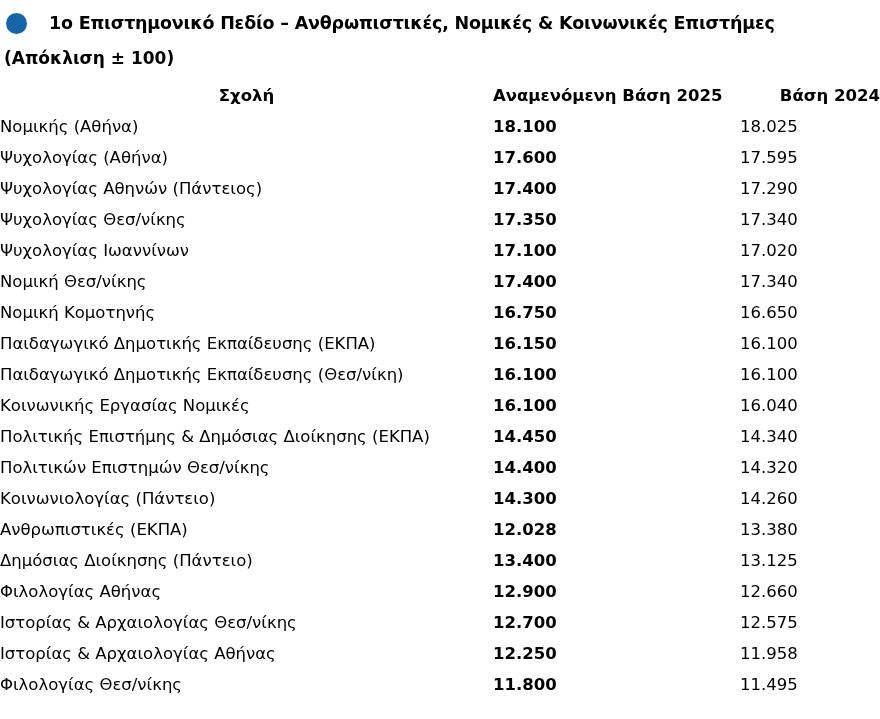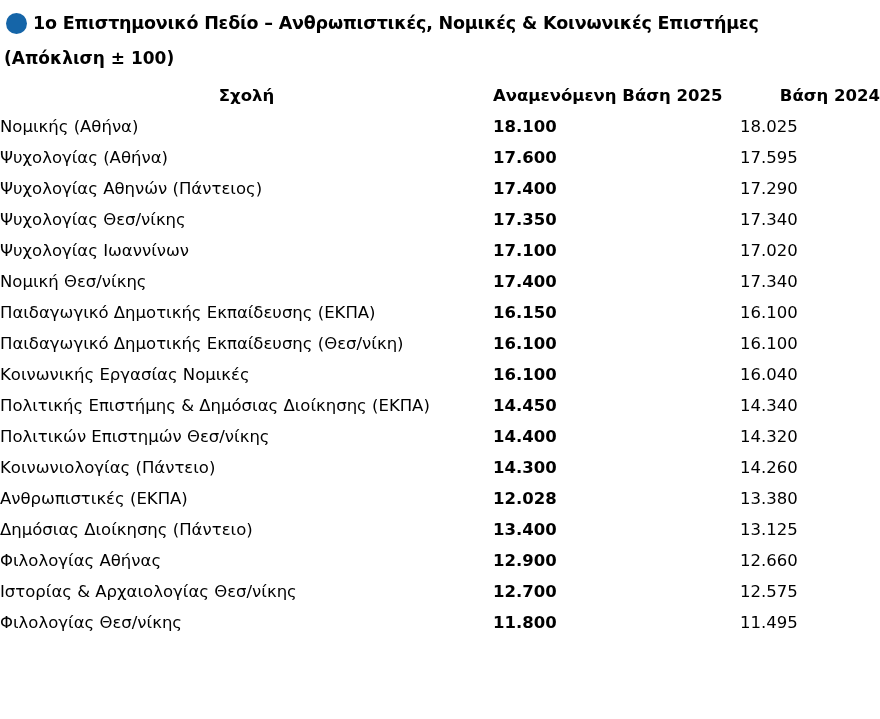--- a/index.html
+++ b/index.html
@@ -17,21 +17,21 @@
   .page {
     position: relative;
     width: 880px;
     height: 719px;
     box-sizing: border-box;
     padding: 0;
   }
   .title-row {
     display: flex;
     align-items: center;
-    gap: 6px;
+    gap: 22px;
     padding: 8px 0 0 6px;
     height: 38px;
     box-sizing: border-box;
   }
   .bullet {
     width: 21px;
     height: 21px;
     border-radius: 50%;
     background: #1565a8;
     flex: 0 0 auto;
@@ -148,20 +148,25 @@
         <td class="school">Ψυχολογίας Ιωαννίνων</td>
         <td class="expected">17.100</td>
         <td class="base">17.020</td>
       </tr>
       <tr>
         <td class="school">Νομική Θεσ/νίκης</td>
         <td class="expected">17.400</td>
         <td class="base">17.340</td>
       </tr>
       <tr>
+        <td class="school">Νομική Κομοτηνής</td>
+        <td class="expected">16.750</td>
+        <td class="base">16.650</td>
+      </tr>
+      <tr>
         <td class="school">Παιδαγωγικό Δημοτικής Εκπαίδευσης (ΕΚΠΑ)</td>
         <td class="expected">16.150</td>
         <td class="base">16.100</td>
       </tr>
       <tr>
         <td class="school">Παιδαγωγικό Δημοτικής Εκπαίδευσης (Θεσ/νίκη)</td>
         <td class="expected">16.100</td>
         <td class="base">16.100</td>
       </tr>
       <tr>
@@ -198,20 +203,25 @@
         <td class="school">Φιλολογίας Αθήνας</td>
         <td class="expected">12.900</td>
         <td class="base">12.660</td>
       </tr>
       <tr>
         <td class="school">Ιστορίας &amp; Αρχαιολογίας Θεσ/νίκης</td>
         <td class="expected">12.700</td>
         <td class="base">12.575</td>
       </tr>
       <tr>
+        <td class="school">Ιστορίας &amp; Αρχαιολογίας Αθήνας</td>
+        <td class="expected">12.250</td>
+        <td class="base">11.958</td>
+      </tr>
+      <tr>
         <td class="school">Φιλολογίας Θεσ/νίκης</td>
         <td class="expected">11.800</td>
         <td class="base">11.495</td>
       </tr>
     </tbody>
   </table>
 
 </div>
 
 </body></html>

